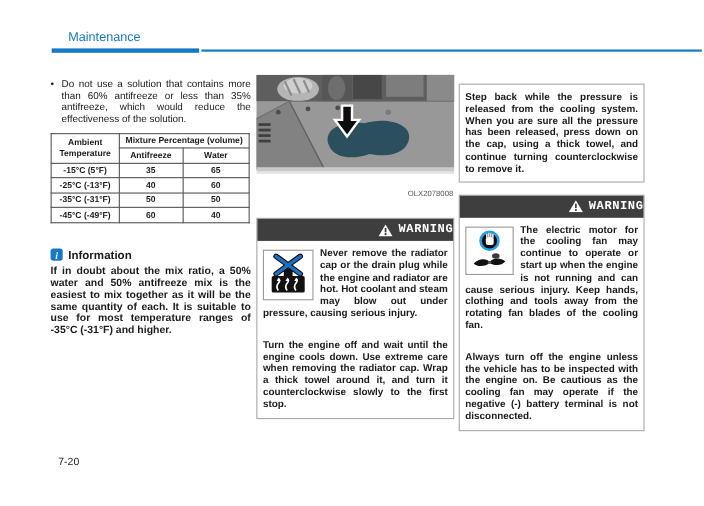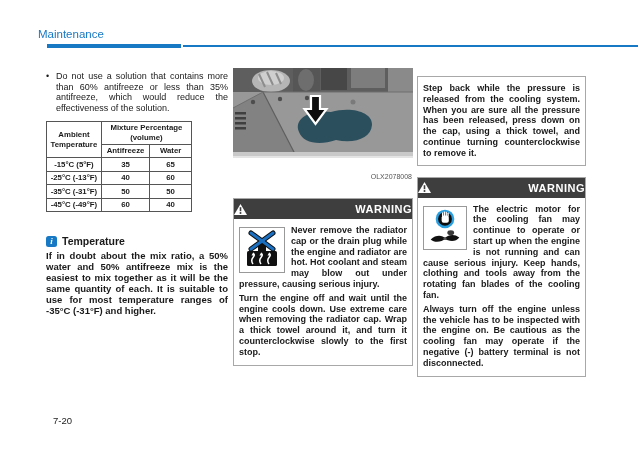--- a/index.html
+++ b/index.html
@@ -3,32 +3,32 @@
 <meta charset="utf-8">
 <style>
   * { box-sizing: border-box; }
   html,body { margin:0; padding:0; }
   body {
     width:640px; height:460px; background:#ffffff; position:relative;
     font-family:"Liberation Sans", sans-serif; color:#1a1a1a; overflow:hidden;
   }
 
   
-  .header-title { position:absolute; left:38px; top:28px; font-size:11.5px; color:#1779c4; }
+  .header-title { position:absolute; left:62px; top:28px; font-size:11.5px; color:#1779c4; }
   .bar-thick { position:absolute; left:47px; top:44px; width:134px; height:4px; background:#1779c4; }
   .bar-thin  { position:absolute; left:183px; top:45px; width:455px; height:1.5px; background:#1779c4; }
 
   
   .col-left { position:absolute; left:46px; top:71px; width:182px; }
   .bullet-row { display:flex; font-size:9px; line-height:10.7px; }
   .bullet-marker { width:10px; flex:none; }
   .bullet-text { flex:1; text-align:justify; }
   .intro { margin-top:21px; font-size:9px; line-height:10.7px; text-align:justify; }
 
-  table.mix { margin-top:7px; border-collapse:collapse; width:146px;border-radius:16px; }
+  table.mix { margin-top:7px; border-collapse:collapse; width:181px;border-radius:16px; }
   .mix th, .mix td {
     border:1px solid #555; text-align:center; vertical-align:middle;
     font-size:7.8px; line-height:9.5px; padding:1.5px 0;font-weight:bold;
   }
   .mix th { font-weight:bold; }
   .mix td { height:10px; }
 
   .info-head { margin-top:23px; display:flex; align-items:center; gap:5px; }
   .info-icon {
     width:11px; height:11px; background:#1779c4; border-radius:2.5px; color:#fff;
@@ -44,29 +44,29 @@
   
   .col-mid { position:absolute; left:233px; top:68px; width:180px; }
   .photo { position:relative; width:180px; height:122px; }
   .photo-caption { position:absolute; right:1px; top:105px; font-size:7px; color:#555; }
 
   
   .warn-box { border:1px solid #a8a8a8; background:#fff; }
   .col-mid .warn-box { margin-top:8px; }
   .warn-head {
     height:20px; background:#3e3e3e; color:#fff; display:flex; align-items:center;
-    justify-content:space-between; gap:5px; font-weight:bold; font-size:11px; letter-spacing:0.5px;
+    justify-content:flex-end; gap:5px; font-weight:bold; font-size:11px; letter-spacing:0.5px;font-family:Liberation Mono, monospace;
   }
   .warn-body {
     padding:6px 5px 7px 5px; font-weight:bold; font-size:9px;
     line-height:10.8px; text-align:justify;
   }
   .warn-body::after { content:""; display:block; clear:both; }
   .warn-body p { margin:0; }
-  .warn-body p + p { margin-top:3px; }
+  .warn-body p + p { margin-top:18px; }
   .warn-ico {
     float:left; border:1px solid #999; margin:2px 6px 1px 0; background:#fff;
   }
   .ico-46 { width:46px; height:46px; }
   .ico-44 { width:44px; height:44px; }
 
   
   .col-right { position:absolute; left:417px; top:76px; width:169px; }
   .cont-box {
     border:1px solid #a8a8a8; padding:6px 5px; font-weight:bold; font-size:9px;
@@ -119,21 +119,21 @@
     <tr>
       <td>-45°C (-49°F)</td>
       <td>60</td>
       <td>40</td>
     </tr>
   </tbody>
     </table>
 
   <div class="info-head">
     <span class="info-icon">i</span>
-    <span class="info-title">Temperature</span>
+    <span class="info-title">Information</span>
   </div>
   <div class="info-body">If in doubt about the mix ratio, a 50% water and 50% antifreeze mix is the easiest to mix together as it will be the same quantity of each. It is suitable to use for most temperature ranges of -35°C (-31°F) and higher.</div>
 
 </div>
 
 <div class="col-mid">
 
   <div class="photo">
     <svg width="180" height="122" viewBox="0 0 180 122">
       <rect width="180" height="122" fill="#ffffff"></rect>

